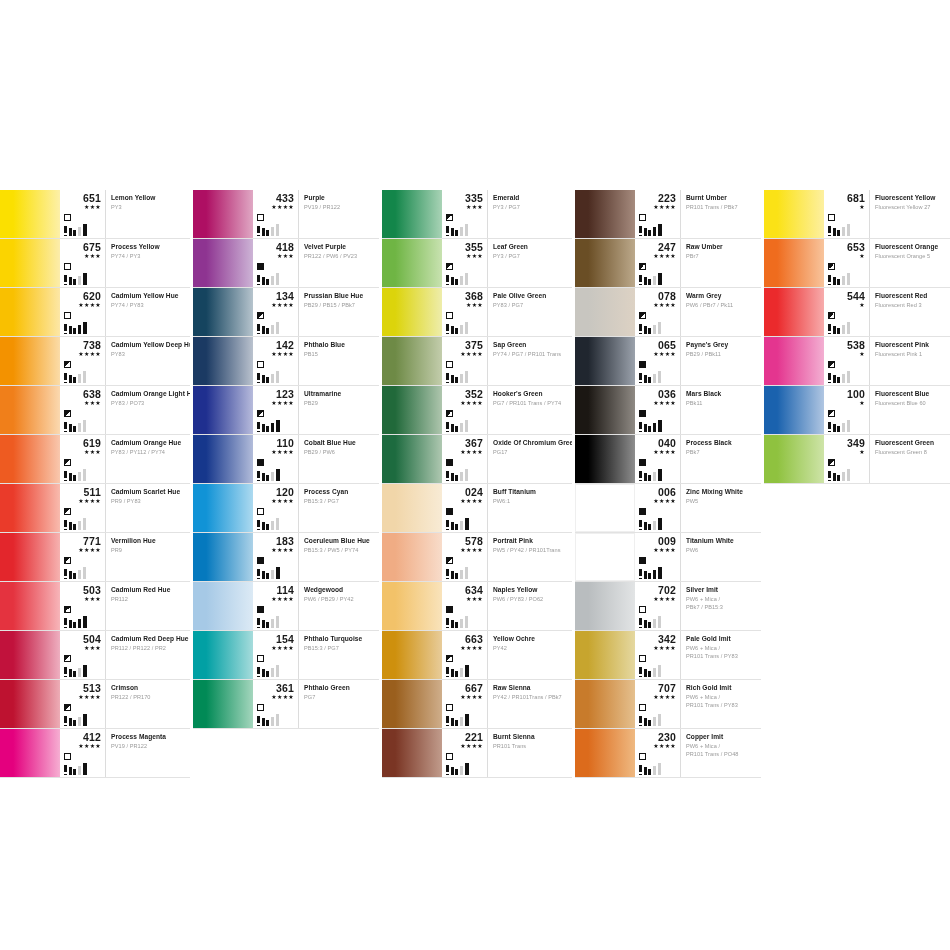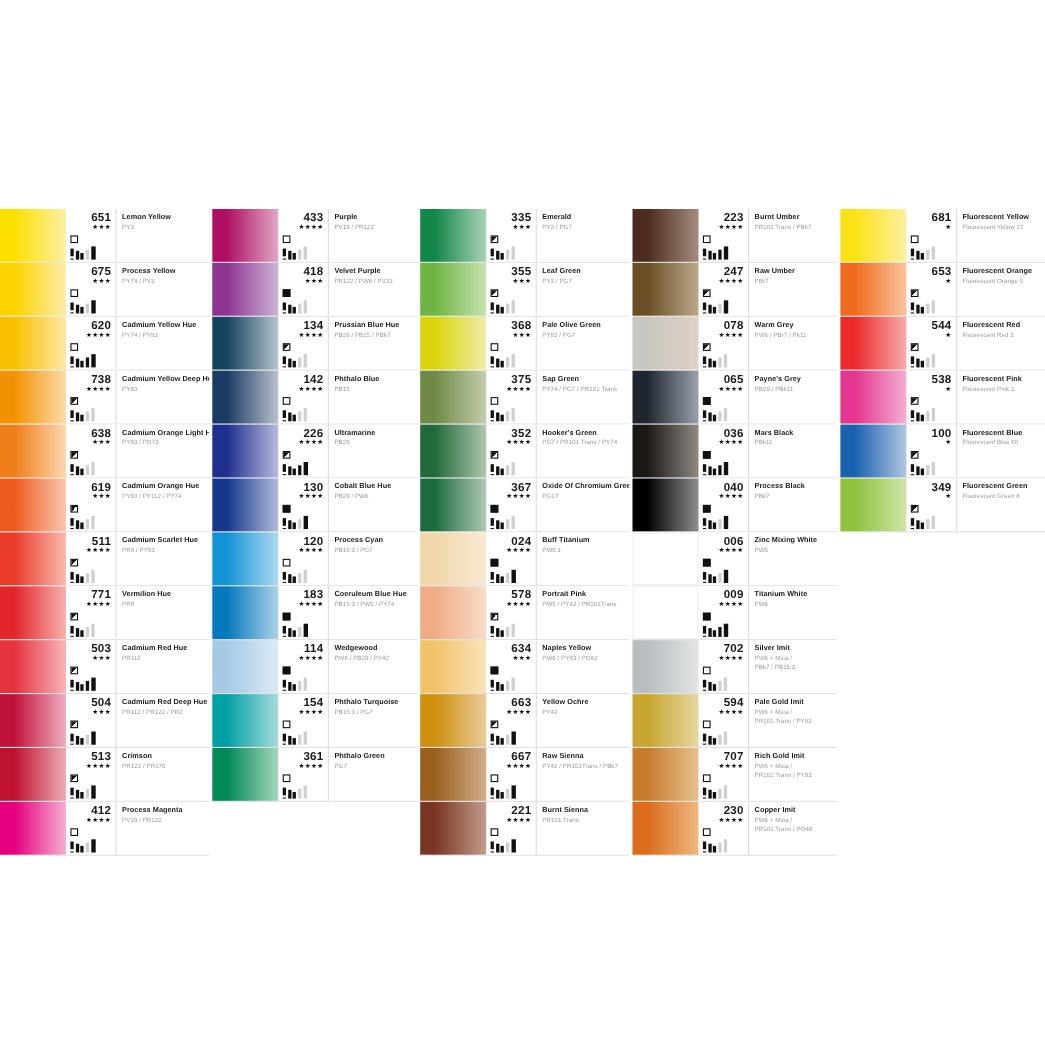--- a/index.html
+++ b/index.html
@@ -501,21 +501,21 @@
           <div class="info">
             <div class="pname">Phthalo Blue</div>
             <div class="pig">
               <span>PB15</span>
             </div>
           </div>
         </div>
         <div class="row">
           <div class="swatch" style="background: linear-gradient(to right, rgb(31, 47, 143) 0%, rgb(31, 47, 143) 22%, rgb(183, 187, 220) 100%);"></div>
           <div class="meta">
-            <div class="code">226</div>
+            <div class="code">123</div>
             <div class="stars">★★★★</div>
             <div class="glyphs">
               <div class="opacity-box semi"></div>
               <div class="bars">
                 <div class="bar excl" style="left: 0px; height: 10px;"></div>
                 <div class="bar" style="left: 4.5px; height: 8px;"></div>
                 <div class="bar" style="left: 9px; height: 6px;"></div>
                 <div class="bar" style="left: 14px; height: 9px;"></div>
                 <div class="bar" style="left: 19px; height: 12px; background: rgb(17, 17, 17); width: 4px;"></div>
               </div>
@@ -524,21 +524,21 @@
           <div class="info">
             <div class="pname">Ultramarine</div>
             <div class="pig">
               <span>PB29</span>
             </div>
           </div>
         </div>
         <div class="row">
           <div class="swatch" style="background: linear-gradient(to right, rgb(22, 55, 140) 0%, rgb(22, 55, 140) 22%, rgb(178, 188, 218) 100%);"></div>
           <div class="meta">
-            <div class="code">130</div>
+            <div class="code">110</div>
             <div class="stars">★★★★</div>
             <div class="glyphs">
               <div class="opacity-box opaque"></div>
               <div class="bars">
                 <div class="bar excl" style="left: 0px; height: 10px;"></div>
                 <div class="bar" style="left: 4.5px; height: 8px;"></div>
                 <div class="bar" style="left: 9px; height: 6px;"></div>
                 <div class="bar off" style="left: 14px; height: 9px;"></div>
                 <div class="bar" style="left: 19px; height: 12px; background: rgb(17, 17, 17); width: 4px;"></div>
               </div>
@@ -1150,21 +1150,21 @@
             <div class="pname">Silver Imit</div>
             <div class="pig">
               <span>PW6 + Mica /</span>
               <span>PBk7 / PB15:3</span>
             </div>
           </div>
         </div>
         <div class="row">
           <div class="swatch" style="background: linear-gradient(to right, rgb(199, 165, 46) 0%, rgb(199, 165, 46) 22%, rgb(229, 216, 160) 100%);"></div>
           <div class="meta">
-            <div class="code">594</div>
+            <div class="code">342</div>
             <div class="stars">★★★★</div>
             <div class="glyphs">
               <div class="opacity-box"></div>
               <div class="bars">
                 <div class="bar excl" style="left: 0px; height: 10px;"></div>
                 <div class="bar" style="left: 4.5px; height: 8px;"></div>
                 <div class="bar" style="left: 9px; height: 6px;"></div>
                 <div class="bar off" style="left: 14px; height: 9px;"></div>
                 <div class="bar off" style="left: 19px; height: 12px;"></div>
               </div>

